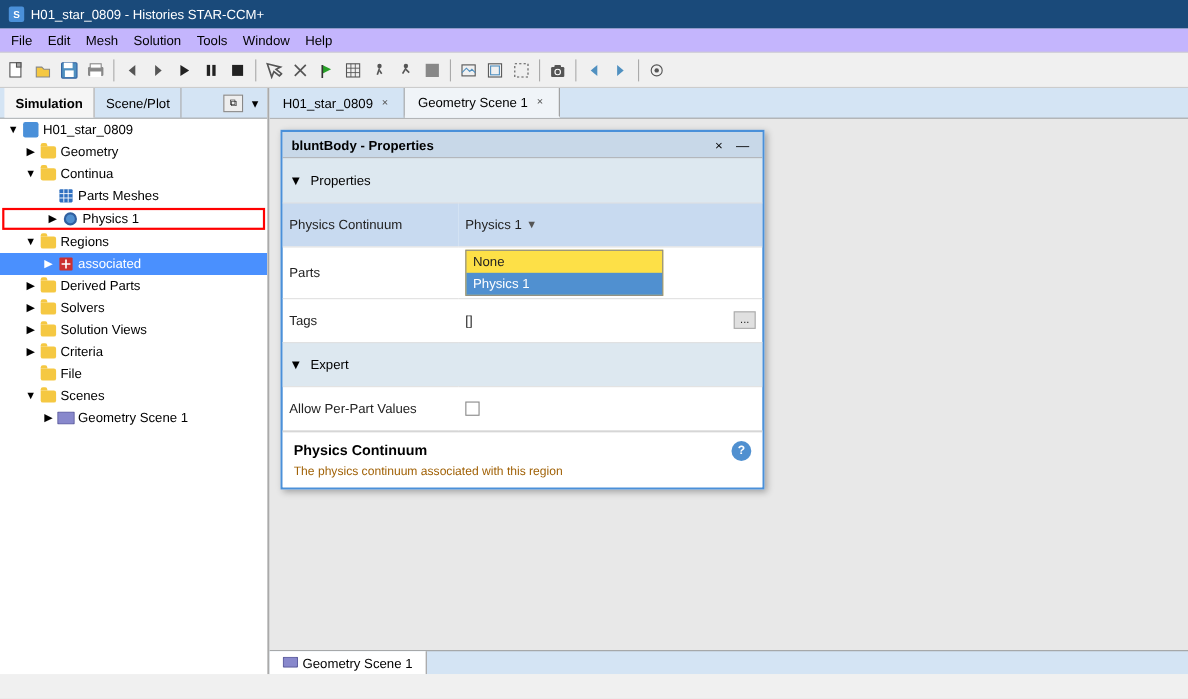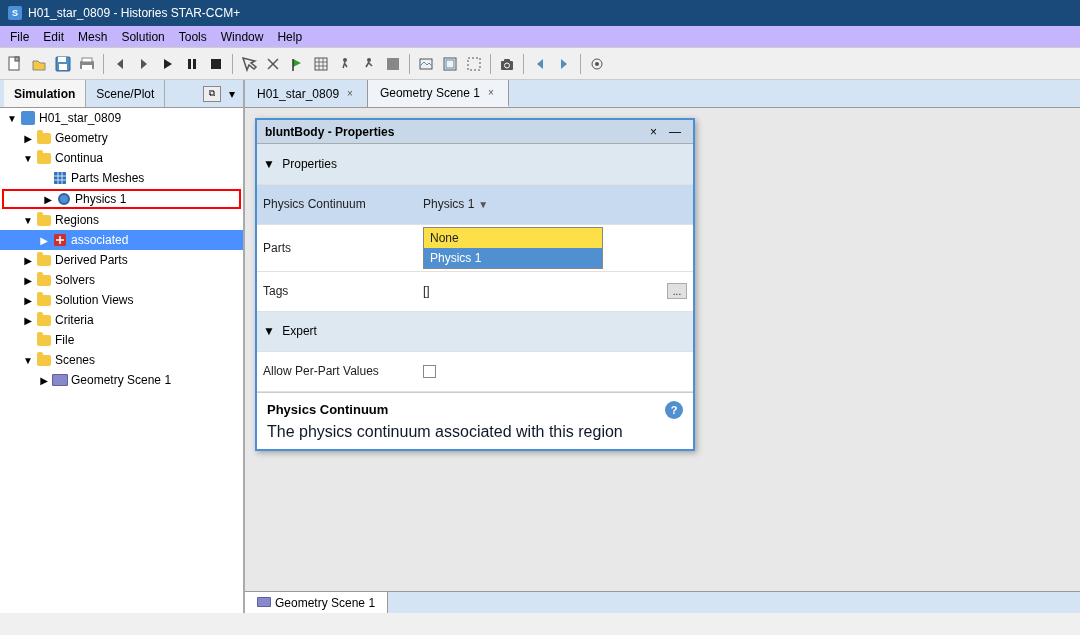--- a/index.html
+++ b/index.html
@@ -341,22 +341,22 @@
       width: 18px; height: 18px;
       background: #5090d0;
       color: white;
       border-radius: 50%;
       display: flex; align-items: center; justify-content: center;
       font-size: 11px;
       font-weight: bold;
       cursor: pointer;
     }
     #props-info-text {
-      font-size: 16px;
-      color: #0f172a;
+      font-size: 11px;
+      color: #a16207;
     }
 
     
     #bottom-tab-bar {
       background: #d4e4f4;
       border-top: 1px solid #999;
       height: 22px;
       display: flex;
       align-items: stretch;
     }

